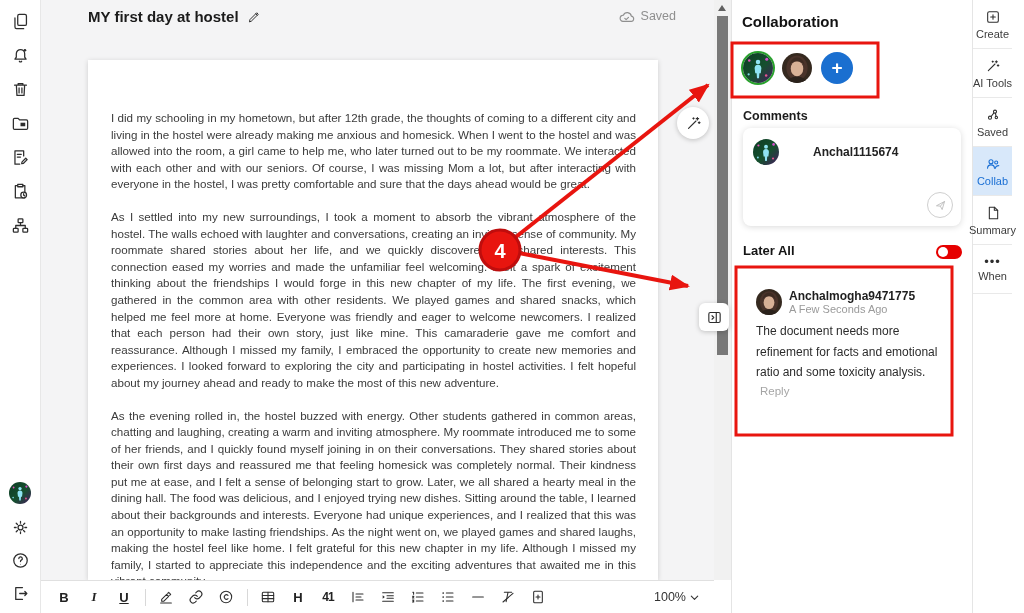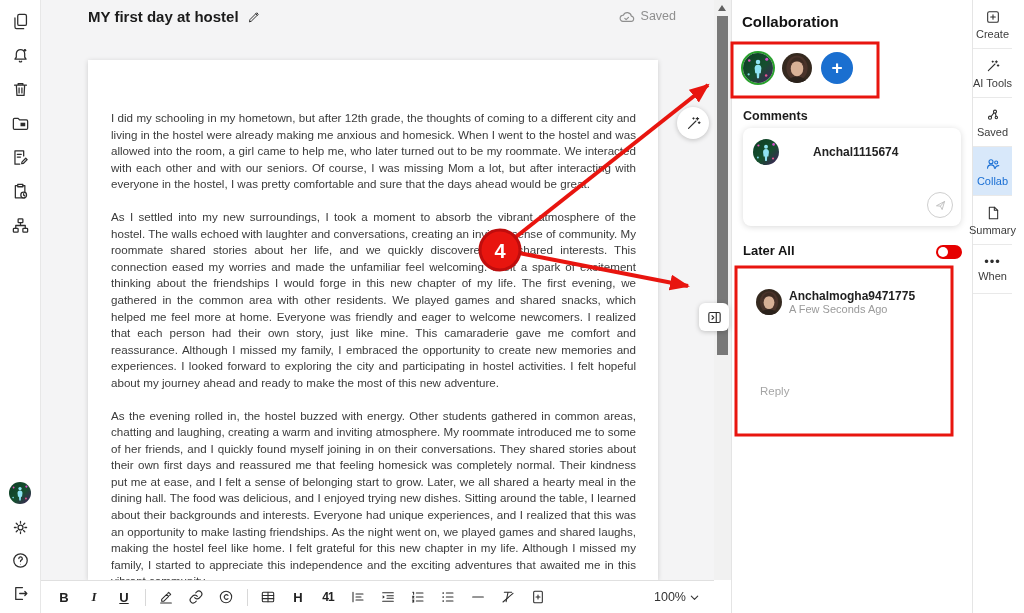--- a/index.html
+++ b/index.html
@@ -372,20 +372,21 @@
   <div id="view-all-label">Later All</div>
   <div id="view-all-toggle">
       <div class="knob"></div>
     </div>
 
   <svg id="comment-avatar" viewBox="0 0 24 24">
       <use href="#av-woman"></use>
     </svg>
   <div id="comment-username">Anchalmogha9471775</div>
   <div id="comment-time">A Few Seconds Ago</div>
+  <div id="comment-body">The document needs more refinement for facts and emotional ratio and some toxicity analysis.</div>
   <div id="comment-reply">Reply</div>
 </div>
 
 <div id="right-rail">
   <div class="rail-item">
     <svg class="ic" viewBox="0 0 24 24">
         <rect x="4" y="4" width="16" height="16" rx="2.5"></rect>
         <path d="M12 8.5v7M8.5 12h7"></path>
       </svg>
     <span class="rail-label">Create</span>

